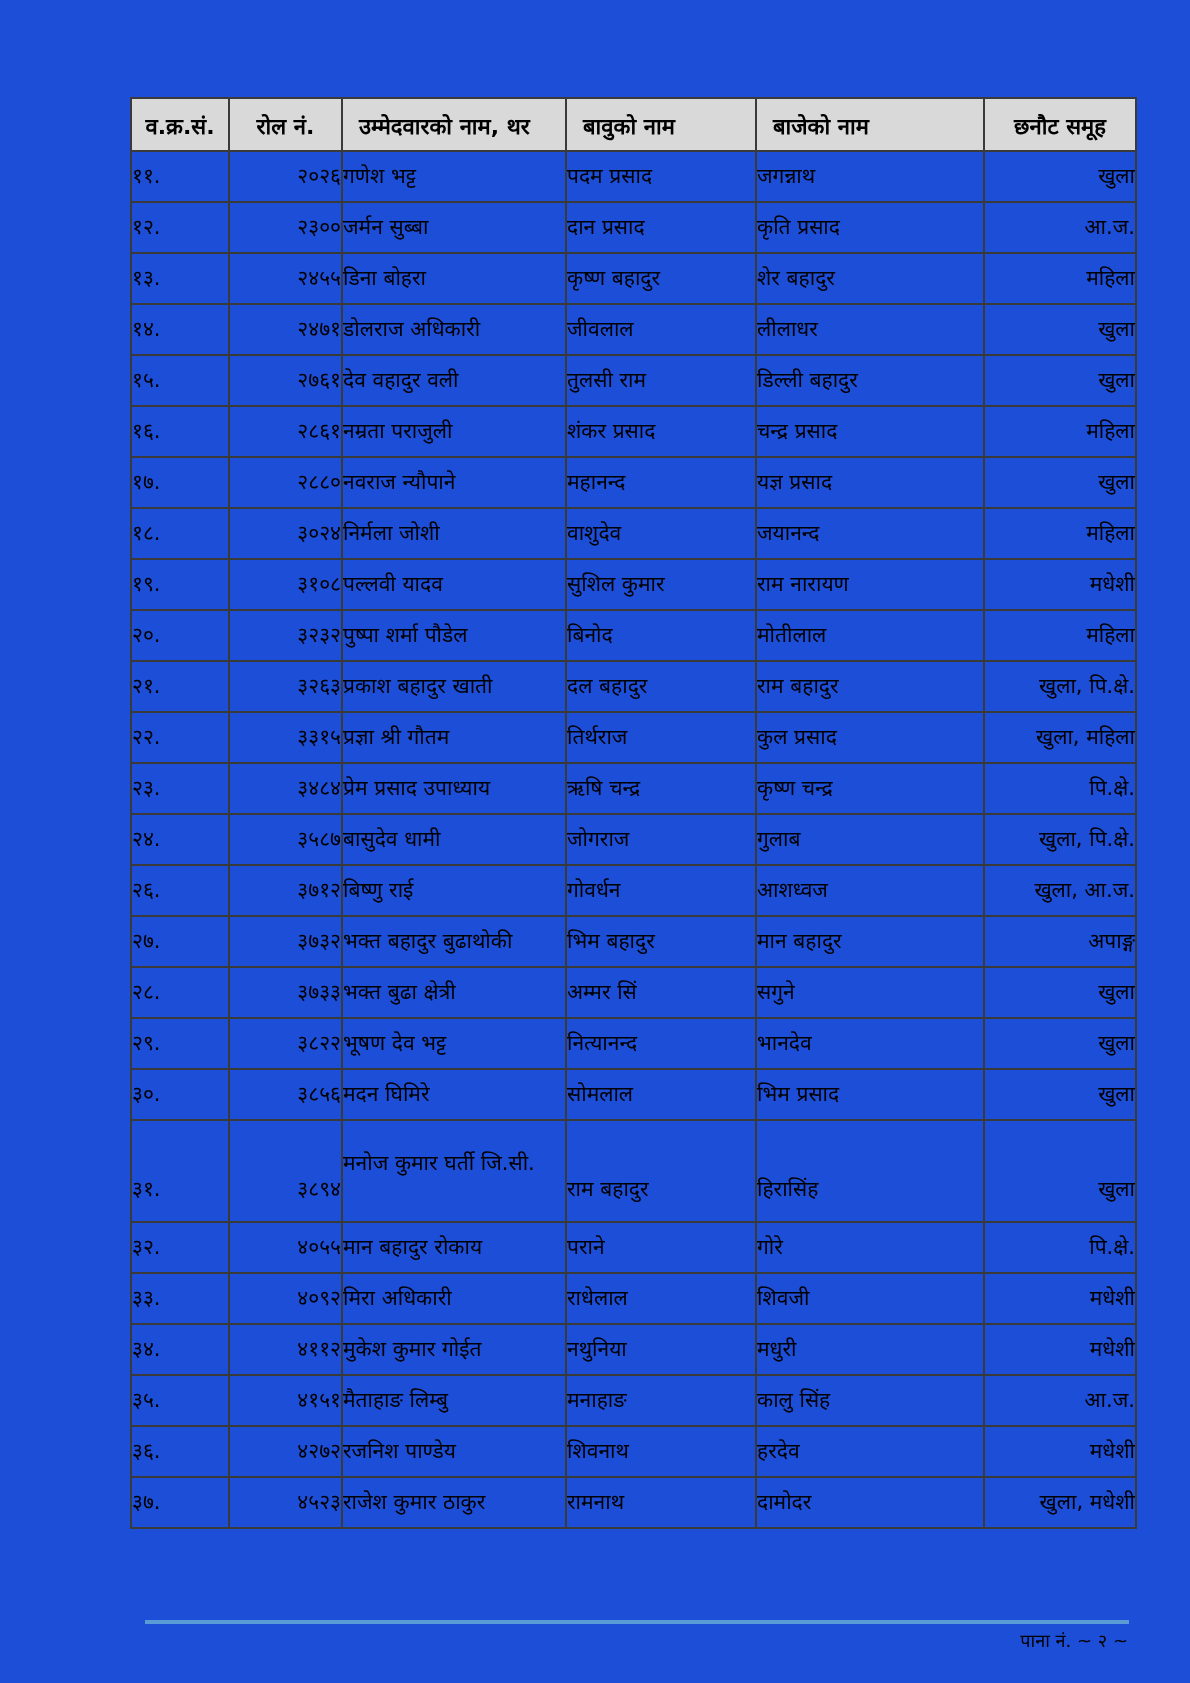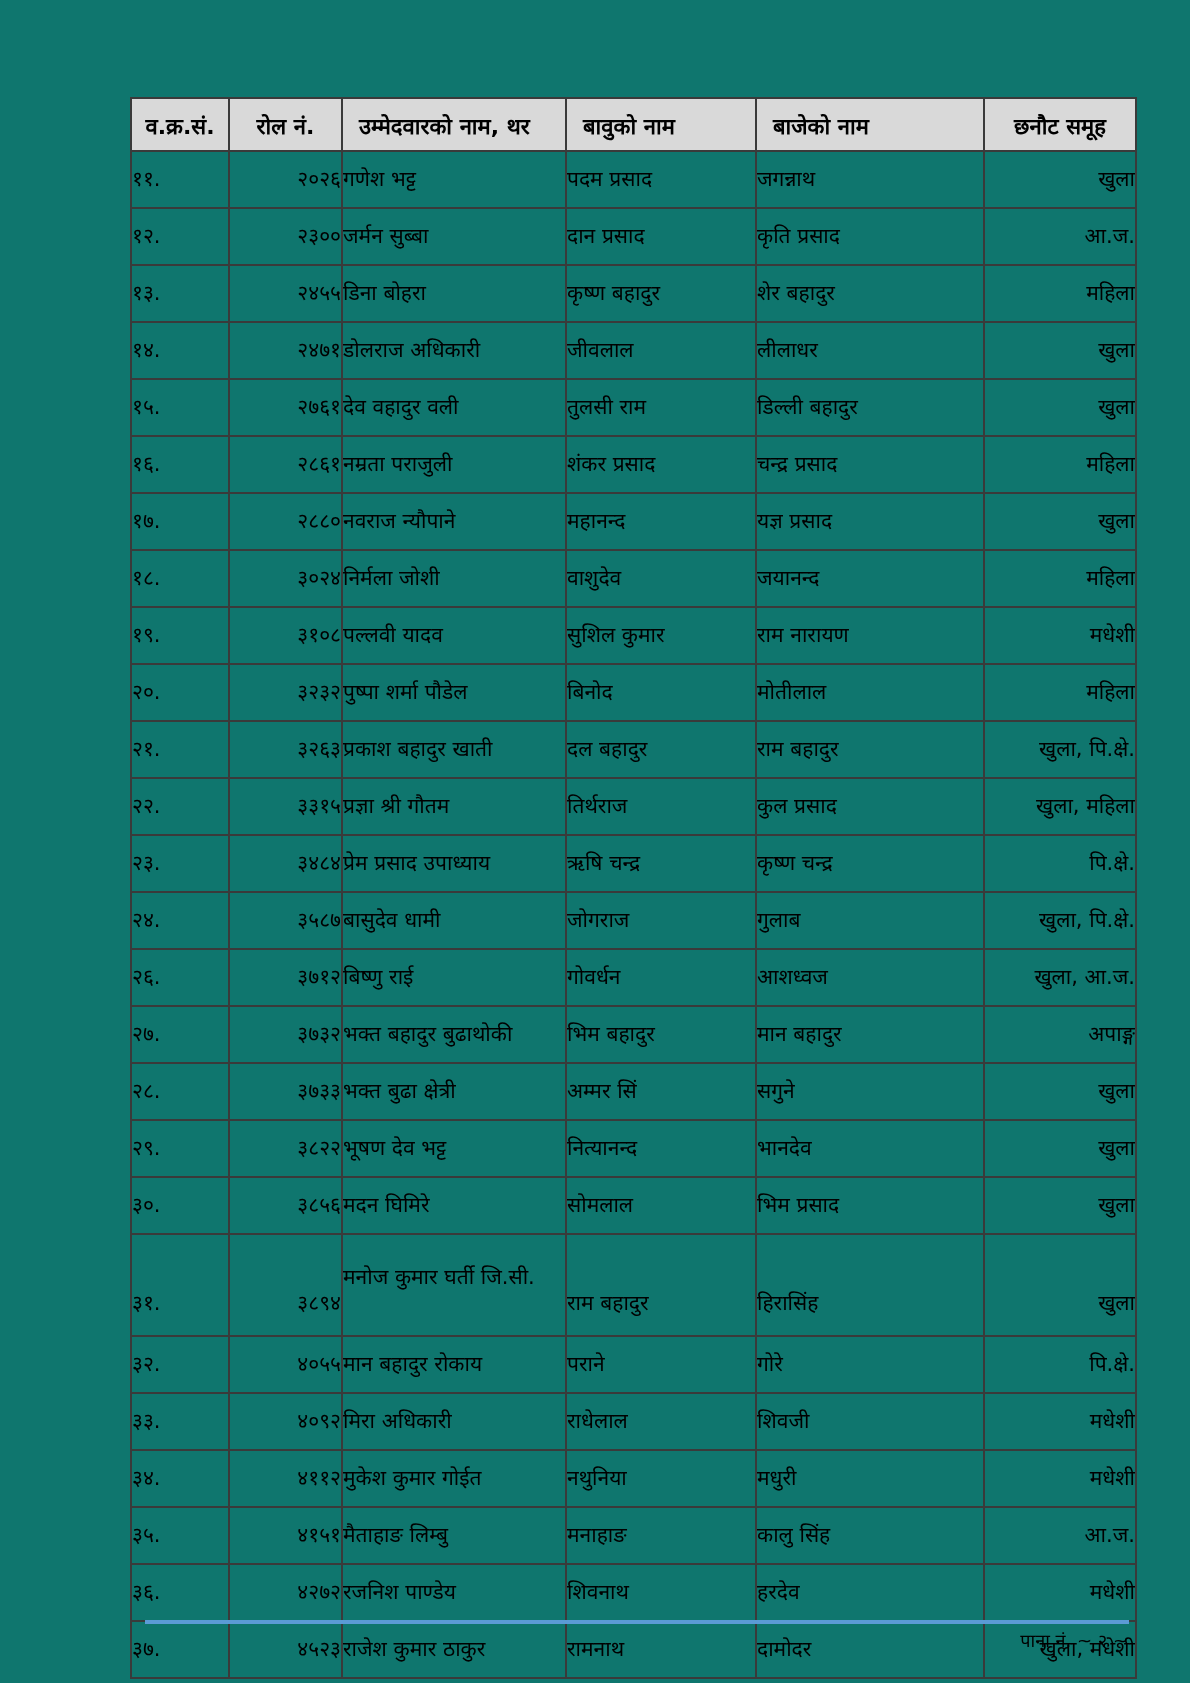--- a/index.html
+++ b/index.html
@@ -10,21 +10,21 @@
   body {
     width: 1190px;
     height: 1683px;
     position: relative;
     font-family: "DejaVu Sans", "Liberation Sans", sans-serif;
     color: #000000;
   }
   .sheet {
     position: absolute;
     inset: 0;
-    background: #0f766e;
+    background: #1d4ed8;
     overflow: hidden;
   }
   table.roster {
     position: absolute;
     left: 130px;
     top: 97px;
     width: 1005px;
     border-collapse: collapse;
     table-layout: fixed;
   }
@@ -35,21 +35,21 @@
   }
   table.roster th {
     background: #d9d9d9;
     height: 51px;
     font-size: 22px;
     font-weight: bold;
     text-align: center;
     padding: 0 4px;
   }
   table.roster th.al { text-align: left; padding-left: 16px; }
-  table.roster tbody tr { height: 57px; }
+  table.roster tbody tr { height: 51px; }
   table.roster tbody tr.tall { height: 102px; }
   table.roster td {
     font-size: 21px;
     line-height: 1.85;
     vertical-align: middle;
     padding: 0;
   }
   td.c-sn    { text-align: left;  padding-left: 12px; }
   td.c-roll  { text-align: right; }
   td.c-name  { text-align: left;  padding-left: 18px; padding-right: 6px; }

